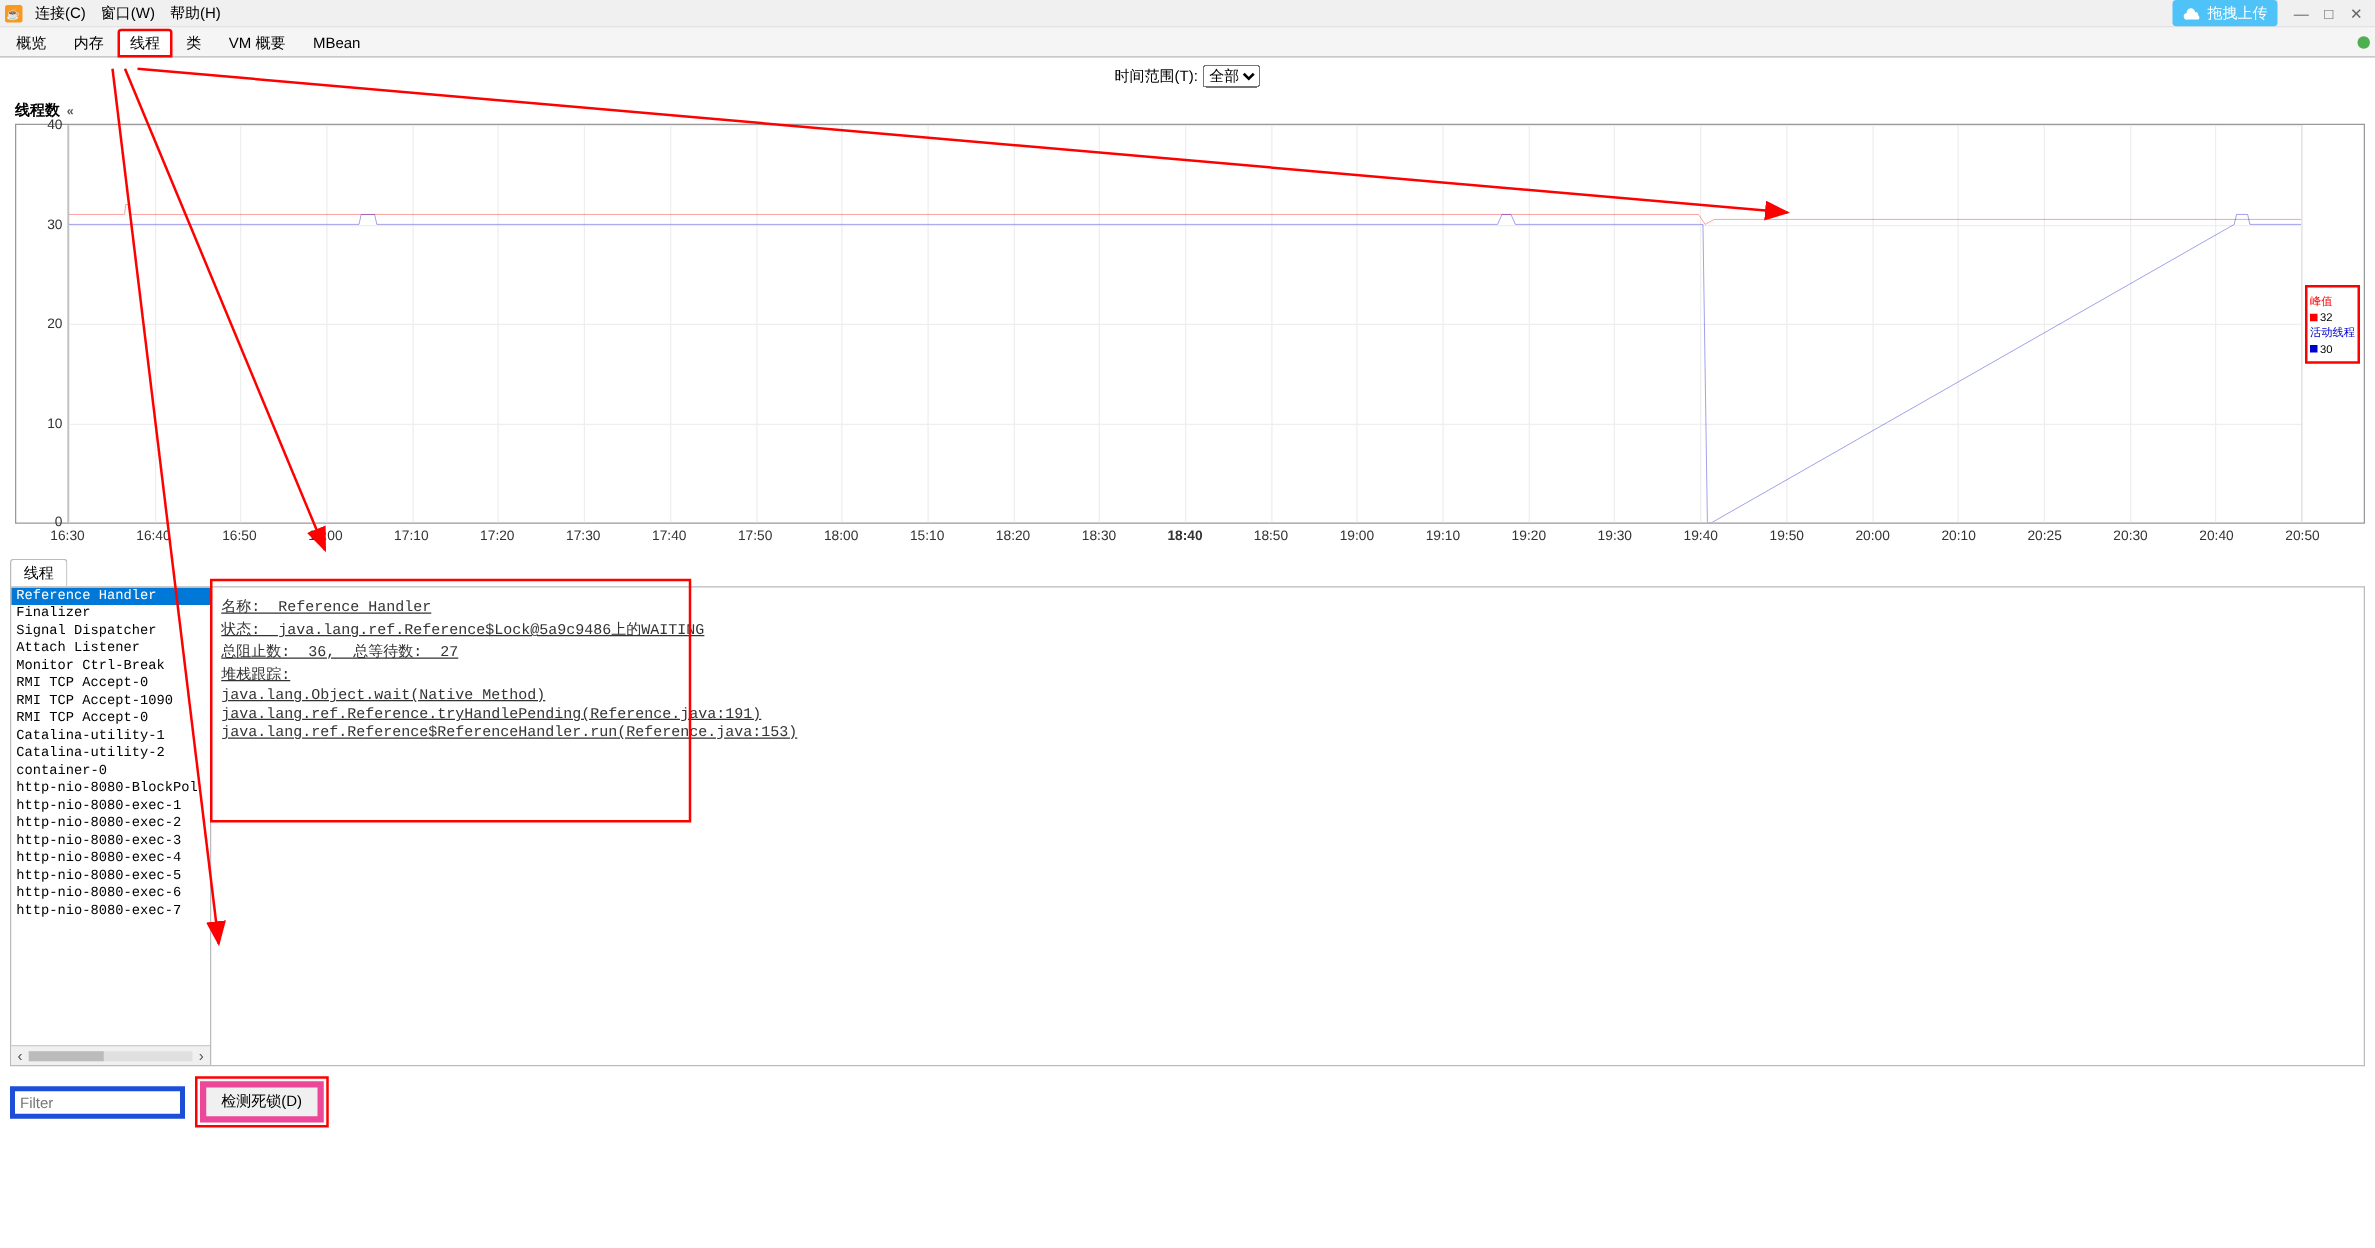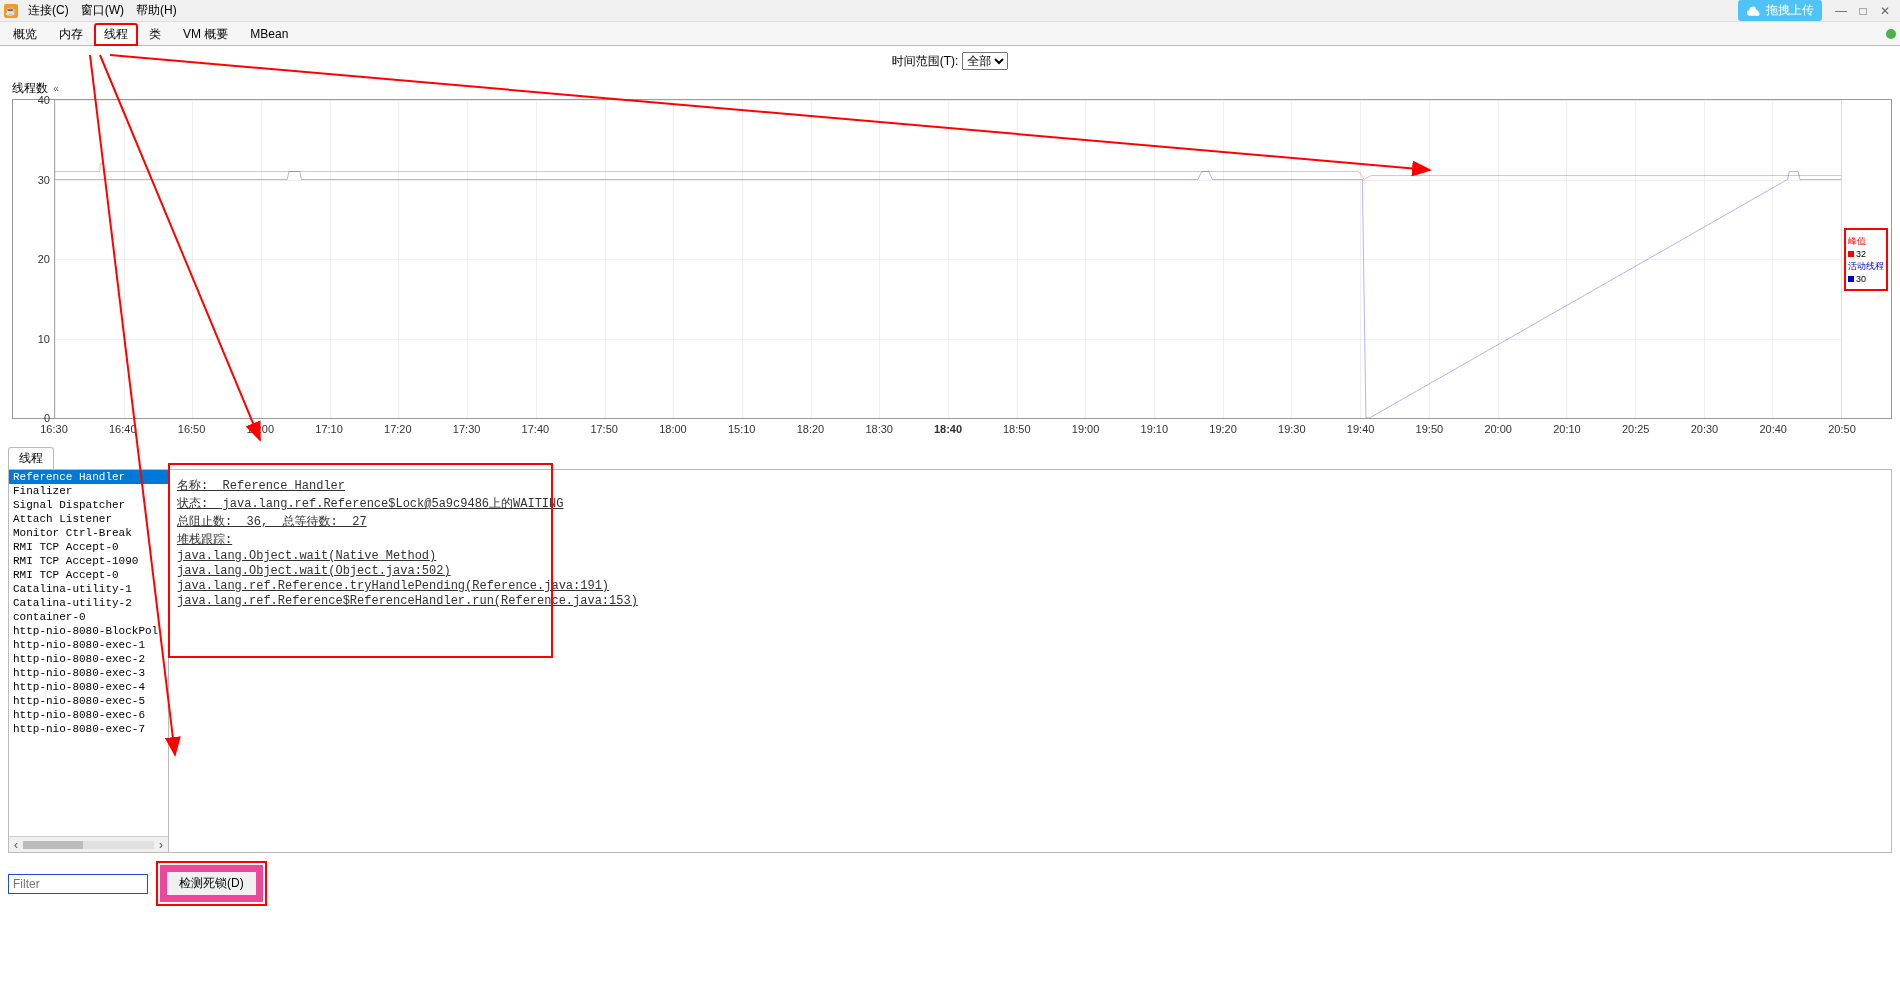--- a/index.html
+++ b/index.html
@@ -12,21 +12,21 @@
 .titlebar .cloud-btn .cloud-icon { width: 16px; height: 12px; margin-right: 4px; display: inline-block; }
 .titlebar .win-btn { width: 20px; height: 16px; display: inline-flex; align-items: center; justify-content: center; cursor: pointer; color: #666; margin: 0 1px; }
 .tabbar { display: flex; align-items: center; height: 24px; border-bottom: 1px solid #bbb; background: #f5f5f5; padding-left: 2px; }
 .tabbar .tab { padding: 3px 10px; cursor: default; border: 1px solid transparent; border-bottom: none; }
 .tabbar .tab.active { background: #fff; border-color: #bbb; border-radius: 3px 3px 0 0; position: relative; top: 1px; }
 .tabbar .tab.highlighted { border: 2px solid red; padding: 1px 8px; }
 .tabbar .green-dot { margin-left: auto; margin-right: 4px; width: 10px; height: 10px; background: #4caf50; border-radius: 50%; }
 .time-range-row { display: flex; align-items: center; justify-content: center; padding: 6px 0; }
 .time-range-row select { margin-left: 4px; font-size: 12px; }
 .chart-region { position: relative; padding: 4px 8px 4px 12px; }
-.chart-label { font-size: 12px; font-weight: normal; margin-bottom: 2px; }
+.chart-label { font-size: 12px; font-weight: bold; margin-bottom: 2px; }
 .chart-label .collapse-icon { font-size: 10px; color: #555; cursor: pointer; margin-left: 2px; }
 .chart-container { position: relative; height: 320px; border: 1px solid #999; display: flex; }
 .chart-yaxis { width: 42px; position: relative; border-right: 1px solid #aaa; }
 .chart-yaxis .ytick { position: absolute; right: 4px; font-size: 11px; color: #333; transform: translateY(-50%); }
 .chart-plot { flex: 1; position: relative; overflow: hidden; }
 .chart-plot .grid-line-v { position: absolute; top: 0; bottom: 0; width: 1px; background: #eee; }
 .chart-plot .grid-line-h { position: absolute; left: 0; right: 0; height: 1px; background: #eee; }
 .chart-plot svg { position: absolute; top: 0; left: 0; width: 100%; height: 100%; }
 .chart-legend { width: 50px; border-left: 1px solid #ddd; font-size: 9px; padding: 2px; display: flex; flex-direction: column; justify-content: center; align-items: flex-start; }
 .chart-legend .legend-item { display: flex; align-items: center; margin: 1px 0; }
@@ -42,22 +42,22 @@
 .thread-list .list-inner .item { padding: 1px 4px; white-space: nowrap; cursor: default; }
 .thread-list .list-inner .item.selected { background: #0078d7; color: #fff; }
 .thread-list .hscroll { height: 16px; border-top: 1px solid #ccc; background: #f0f0f0; display: flex; align-items: center; }
 .thread-list .hscroll .arrow { width: 14px; text-align: center; color: #555; cursor: pointer; }
 .thread-list .hscroll .track { flex: 1; height: 8px; background: #e0e0e0; position: relative; }
 .thread-list .hscroll .thumb { position: absolute; left: 0; width: 60px; height: 8px; background: #bbb; }
 .detail-pane { flex: 1; padding: 6px 8px; font-family: "SimSun", "Courier New", monospace; font-size: 12px; color: #333; overflow: auto; text-decoration: underline; }
 .detail-pane .line { margin: 1px 0; white-space: pre; }
 .detail-hl { position: absolute; border: 2px solid red; pointer-events: none; }
 .bottom-row { display: flex; align-items: center; padding: 4px 8px; gap: 8px; }
-.bottom-row input { width: 140px; padding: 2px 4px; font-size: 12px; border: 1px solid #1d4ed8; }
-.bottom-row button { padding: 3px 12px; font-size: 12px; border: 7px solid #ec4899; background: #f0f0f0; cursor: pointer; }
+.bottom-row input { width: 140px; padding: 2px 4px; font-size: 12px; border: 4px solid #1d4ed8; }
+.bottom-row button { padding: 3px 12px; font-size: 12px; border: 5px solid #ec4899; background: #f0f0f0; cursor: pointer; }
 .bottom-row .btn-hl { border: 2px solid red; padding: 2px; display: inline-block; }
 
 .annotation-layer { position: absolute; top: 0; left: 0; width: 100%; height: 100%; pointer-events: none; z-index: 100; }
 </style>
 </head>
 <body>
 
 <div class="titlebar">
   <span class="java-icon">☕</span>
   <span class="menu-item">连接(C)</span>
@@ -226,21 +226,20 @@
         <span class="arrow">›</span>
       </div>
     </div>
     <div class="detail-pane" id="detail-pane">
         <div class="line">名称:  Reference Handler</div>
         <div class="line">状态:  java.lang.ref.Reference$Lock@5a9c9486上的WAITING</div>
         <div class="line">总阻止数:  36,  总等待数:  27</div>
         <div class="line"></div>
         <div class="line">堆栈跟踪:</div>
         <div class="line">java.lang.Object.wait(Native Method)</div>
-        <div class="line">java.lang.Object.wait(Object.java:502)</div>
         <div class="line">java.lang.ref.Reference.tryHandlePending(Reference.java:191)</div>
         <div class="line">java.lang.ref.Reference$ReferenceHandler.run(Reference.java:153)</div>
       </div>
   </div>
   <div class="detail-hl" style="left:168px; top:20px; width:385px; height:195px;"></div>
 </div>
 
 <div class="bottom-row">
   <input type="text" placeholder="Filter" style="">
   <span class="btn-hl">

